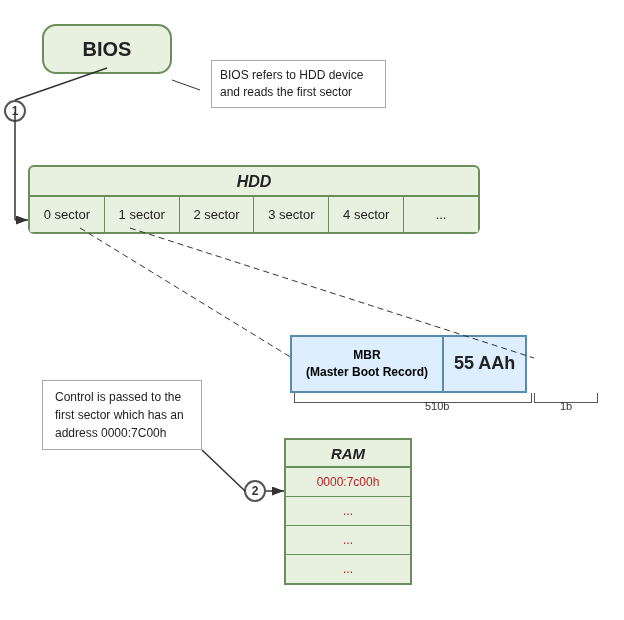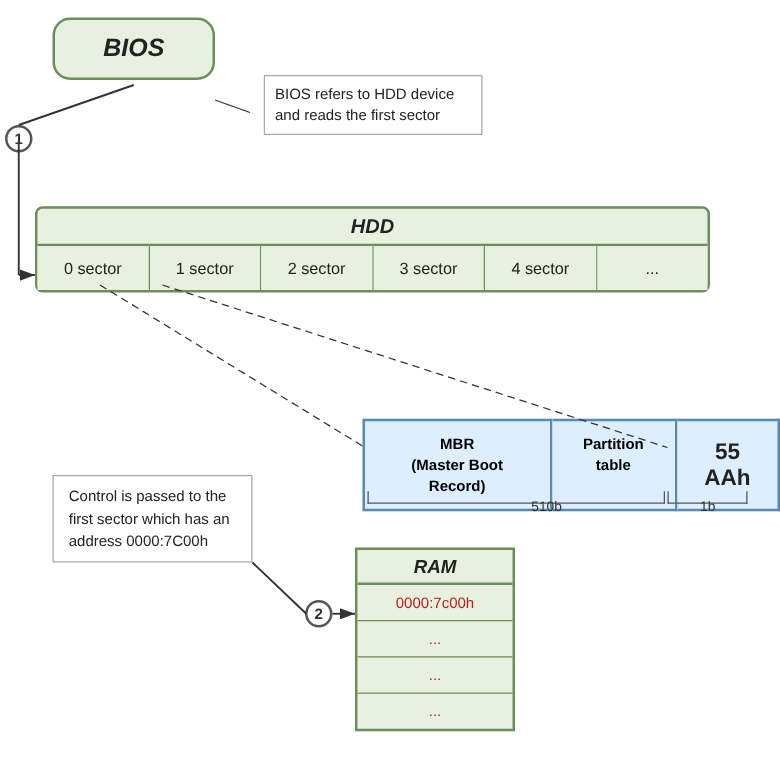--- a/index.html
+++ b/index.html
@@ -15,32 +15,31 @@
 
     .diagram {
       position: relative;
       width: 624px;
       height: 620px;
     }
 
     
     .bios-box {
       position: absolute;
-      top: 14px;
+      top: 24px;
       left: 42px;
       width: 130px;
       height: 50px;
       border: 2px solid #6a8f5a;
       border-radius: 14px;
       background: #e8f0e0;
       display: flex;
       align-items: center;
       justify-content: center;
       font-weight: bold;
-      font-style: italic;
       font-size: 20px;
       color: #222;
     }
 
     
     .callout-box {
       position: absolute;
       top: 60px;
       left: 211px;
       width: 175px;
@@ -76,21 +75,21 @@
     .circle-2 {
       top: 480px;
       left: 244px;
     }
 
     
     .hdd-container {
       position: absolute;
       top: 165px;
       left: 28px;
-      width: 540px;
+      width: 452px;
       border: 2px solid #6a8f5a;
       background: #e8f0e0;
       border-radius: 6px;
     }
 
     .hdd-title {
       text-align: center;
       font-style: italic;
       font-weight: bold;
       font-size: 16px;
@@ -287,23 +286,20 @@
       <div class="hdd-sector">3 sector</div>
       <div class="hdd-sector">4 sector</div>
       <div class="hdd-sector">...</div>
     </div>
   </div>
 
   <div class="mbr-area">
     <div class="mbr-box">
       <span>MBR<br>(Master Boot Record)</span>
     </div>
-    <div class="partition-box">
-      <span>Partition table</span>
-    </div>
     <div class="sig-box">
       <span>55 AAh</span>
     </div>
   </div>
 
   <div class="brace-510"></div>
   <div class="brace-2"></div>
   <span class="size-label size-510">510b</span>
   <span class="size-label size-2">1b</span>
 

